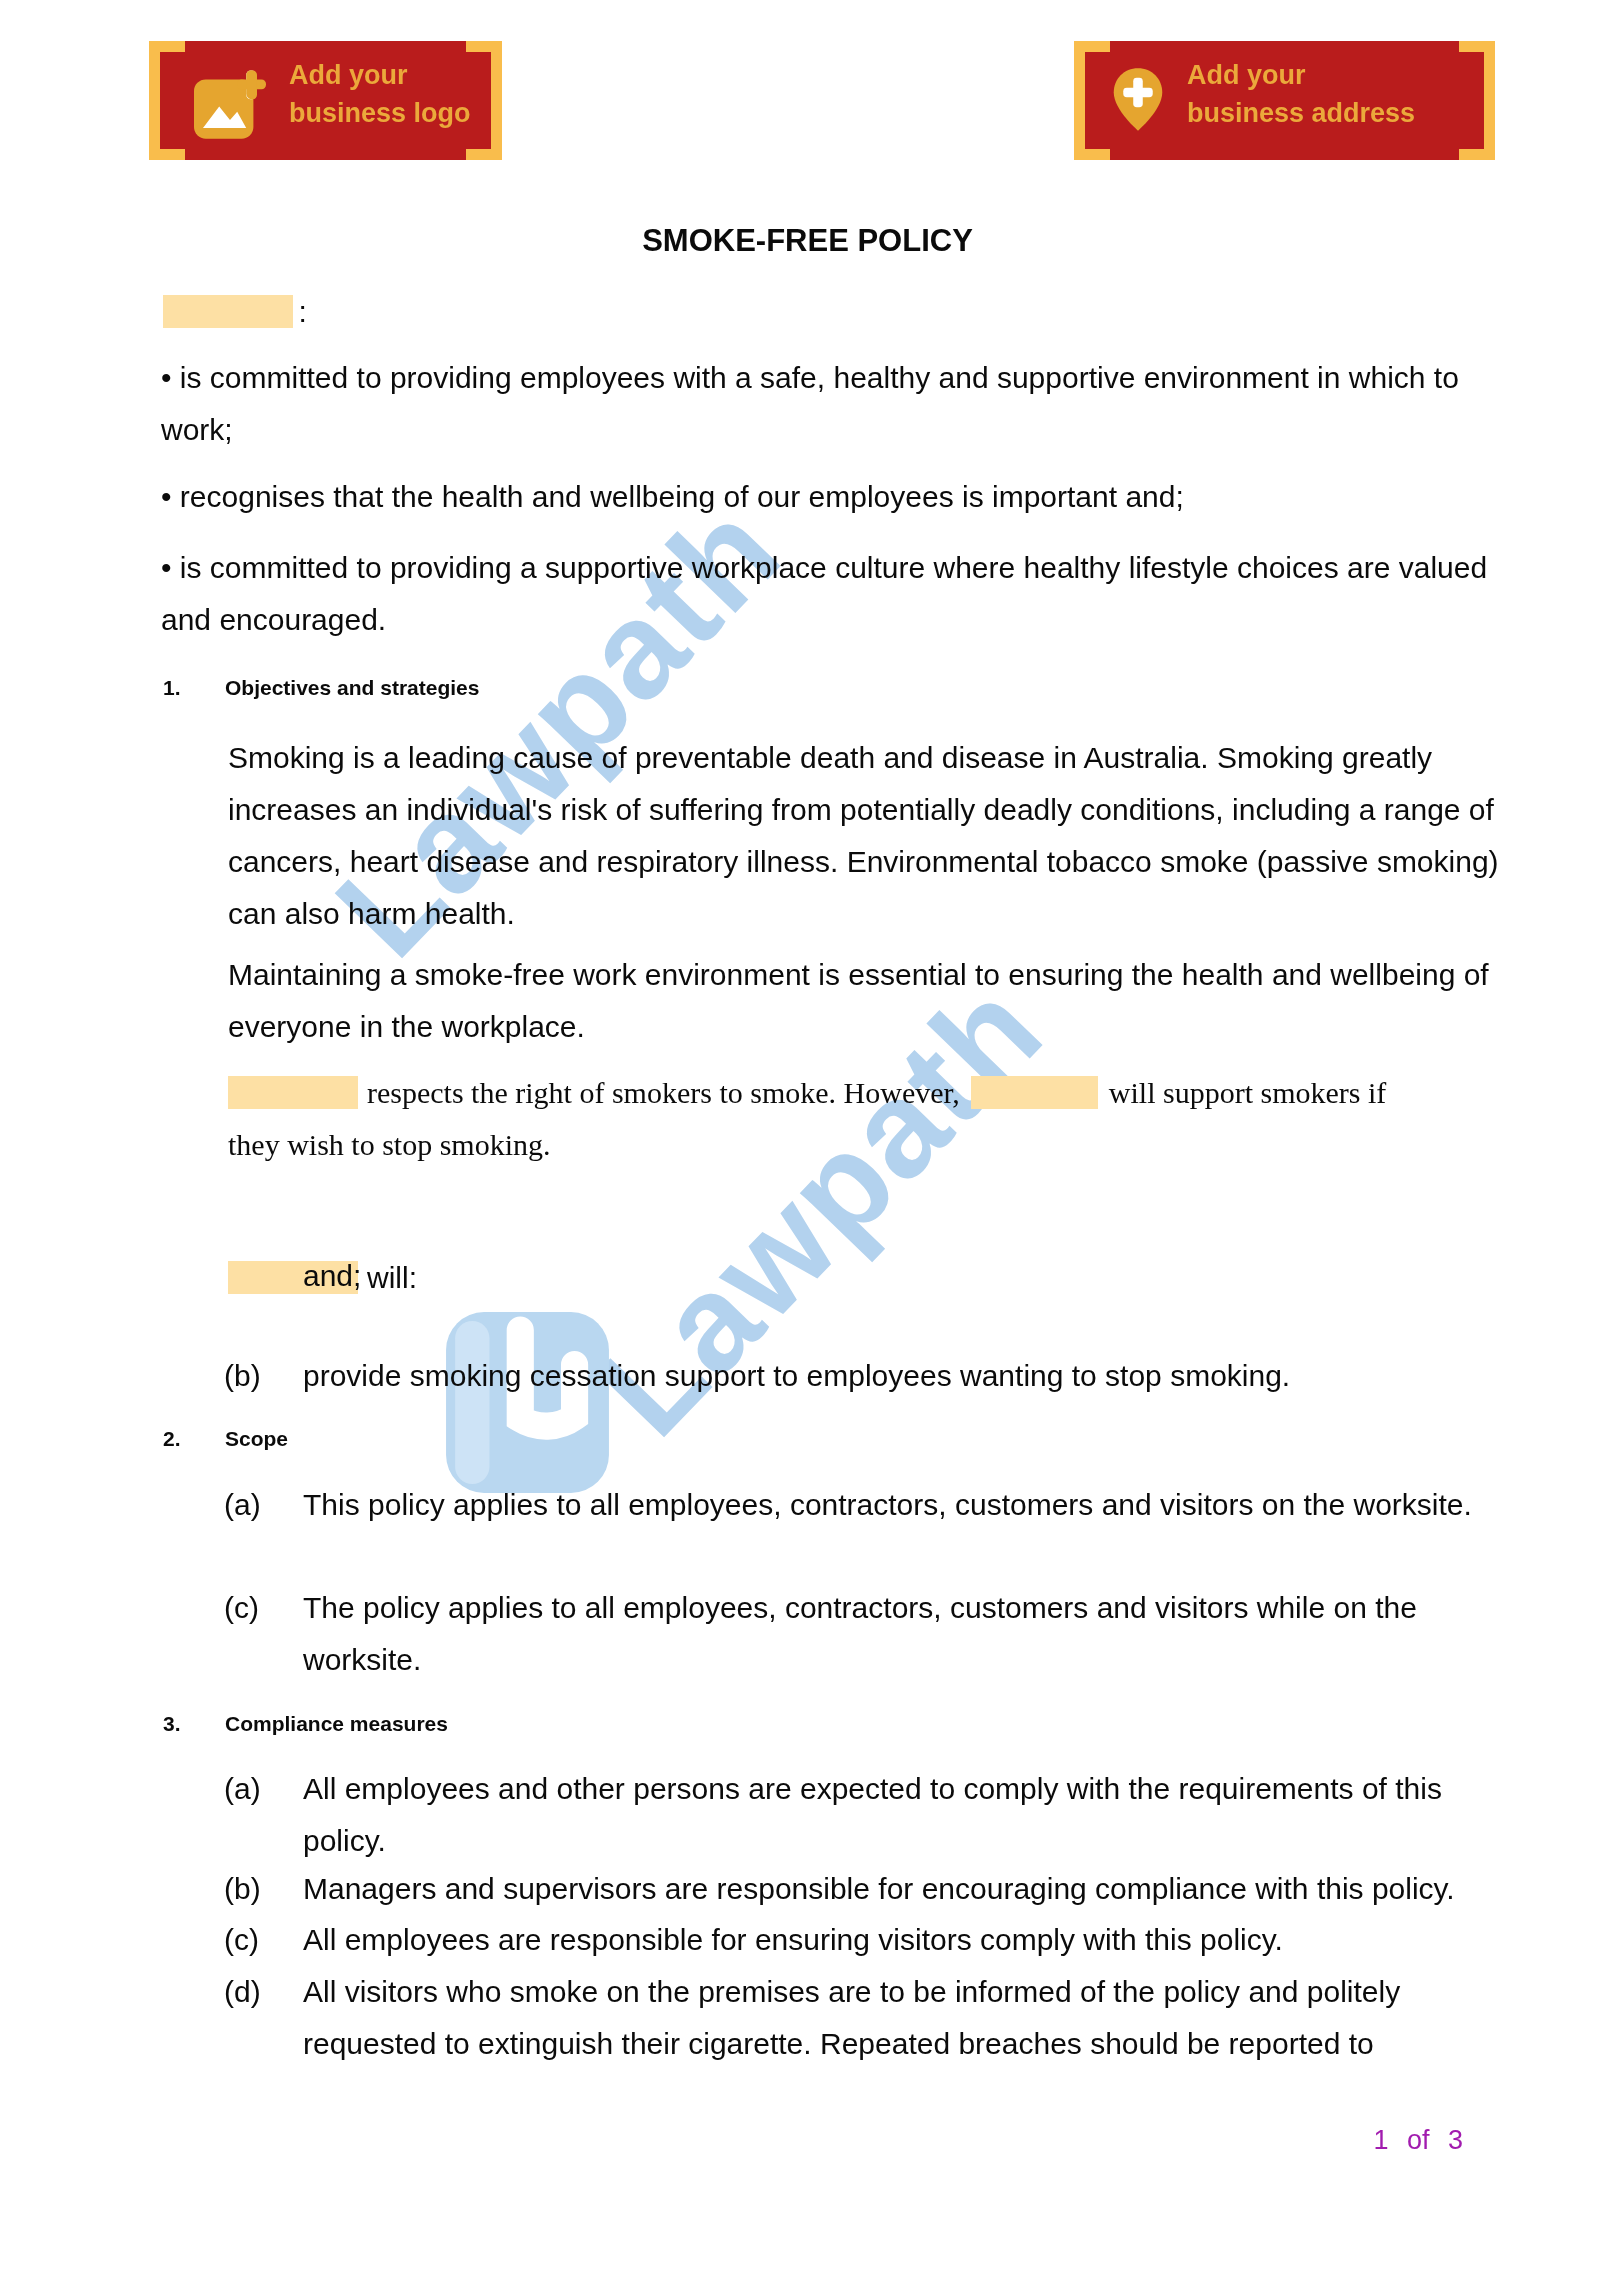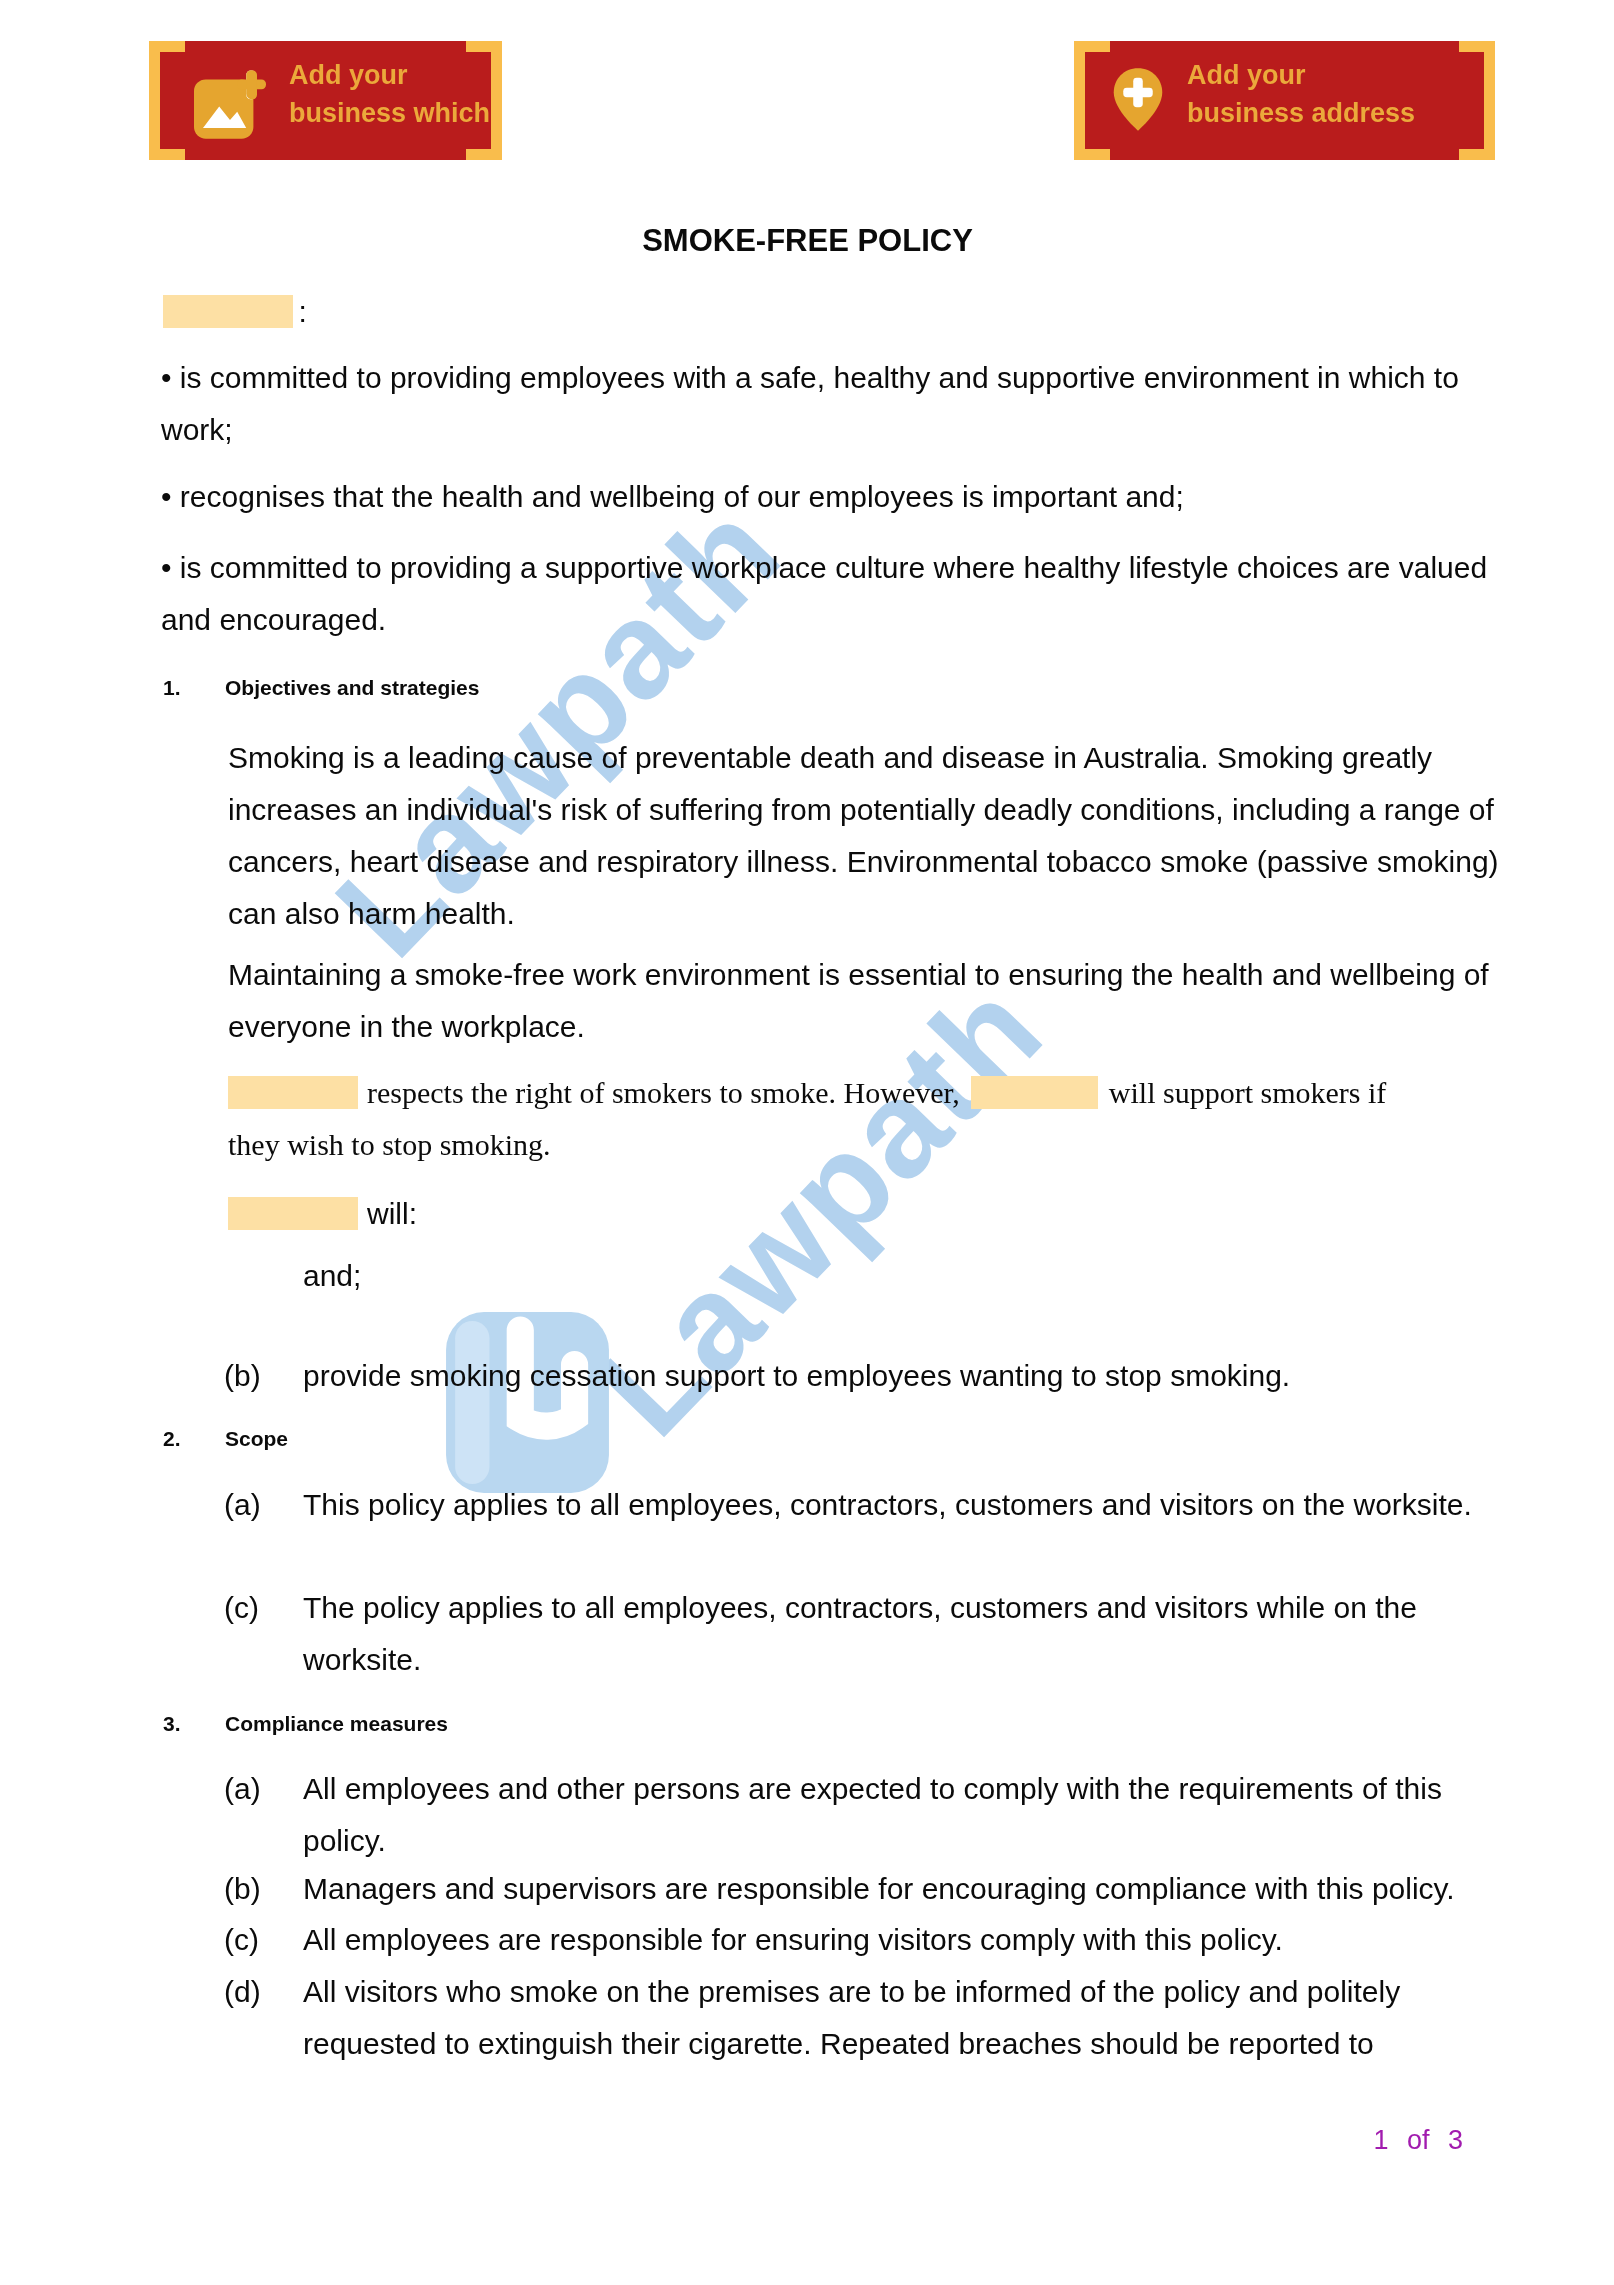--- a/index.html
+++ b/index.html
@@ -64,21 +64,21 @@
           <rect x="0" y="10" width="66" height="66" rx="13" fill="#e5a52f"></rect>
           <rect x="58" y="0" width="11" height="32" rx="5" fill="#ffffff"></rect>
           <rect x="58" y="0" width="11" height="32" rx="5" fill="#e5a52f" transform="translate(1,0)"></rect>
           <rect x="48" y="10" width="32" height="11" rx="5" fill="#e5a52f"></rect>
           <rect x="58" y="0" width="11" height="31" rx="5" fill="#e5a52f"></rect>
           <path d="M10 64 L28 40 L40 55 L48 46 L58 64 Z" fill="#ffffff"></path>
         </svg>
       </span>
       <span class="ptxt">
         <div>Add your</div>
-        <div>business which</div>
+        <div>business logo</div>
       </span>
     </div>
 
     <div class="ph" id="ph-address">
       <span class="icon">
         <svg width="52" height="67" viewBox="0 0 60 76">
           <path d="M30 2 C14 2 2 14 2 30 C2 50 30 74 30 74 C30 74 58 50 58 30 C58 14 46 2 30 2 Z" fill="#e5a52f"></path>
           <rect x="24.5" y="13" width="11" height="34" rx="4" fill="#ffffff"></rect>
           <rect x="13" y="24.5" width="34" height="11" rx="4" fill="#ffffff"></rect>
         </svg>
@@ -123,21 +123,21 @@
       <div class="line">everyone in the workplace.</div>
     </div>
 
     <div class="block" style="left:228px;top:1067px;font-family:Liberation Serif, serif;">
       <div class="line">
         <span class="hl gap-r"></span><span>respects the right of smokers to smoke. However,</span><span class="hl gap-lr"></span><span>will support smokers if</span>
       </div>
       <div class="line">they wish to stop smoking.</div>
     </div>
 
-    <div class="block" style="left:228px;top:1188px;">
+    <div class="block" style="left:228px;top:1252px;">
       <div class="line">
         <span class="hl gap-r"></span><span>will:</span>
       </div>
     </div>
 
     <div class="block" style="left:224px;top:1250px;">
       <div class="line cont">and;</div>
     </div>
     <div class="block" style="left:224px;top:1350px;">
       <div class="line"><span class="marker">(b)</span><span>provide smoking cessation support to employees wanting to stop smoking.</span></div>

